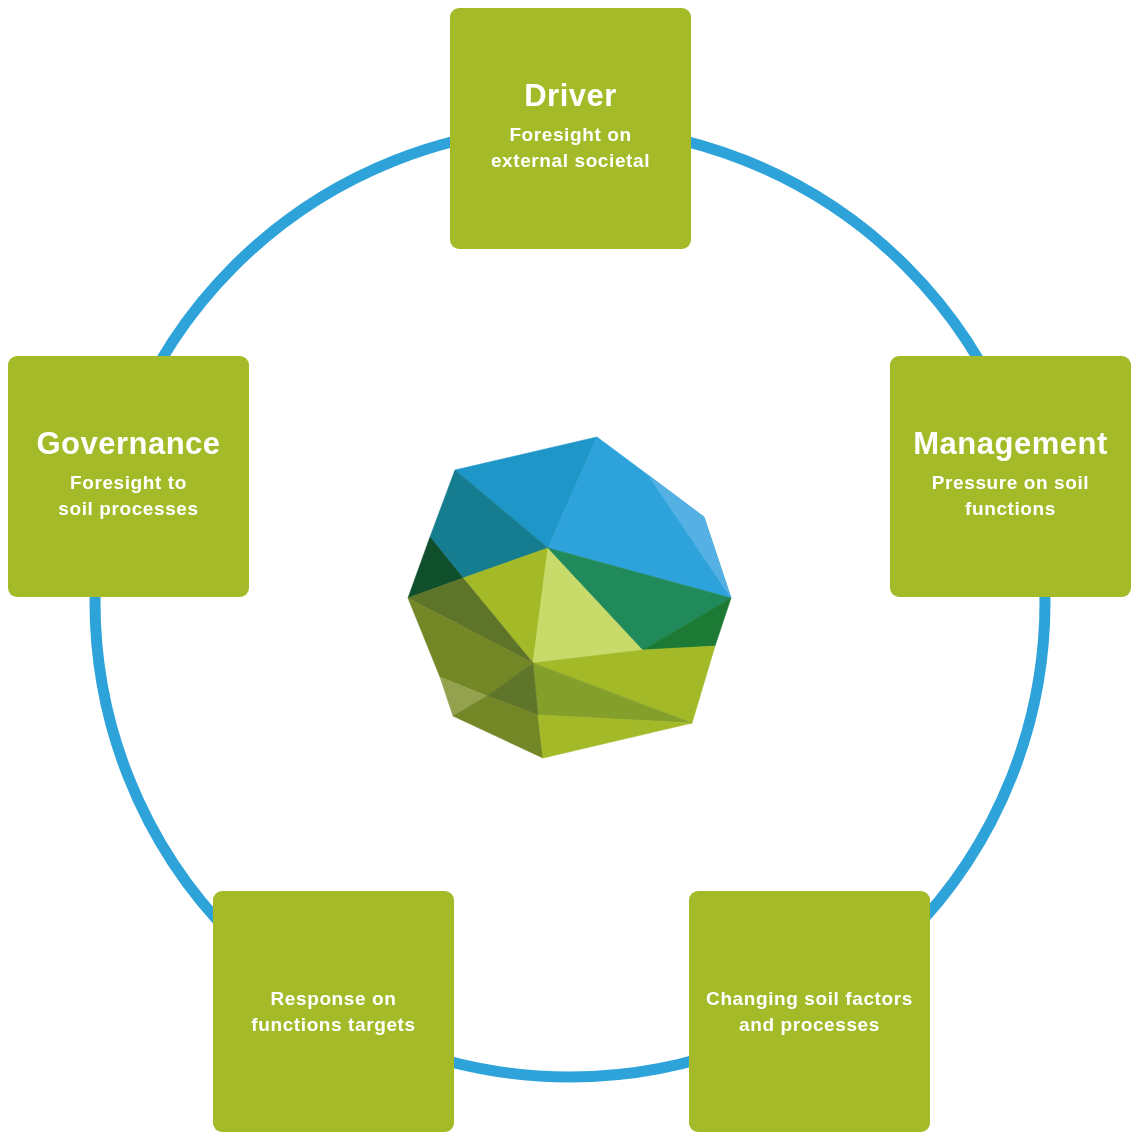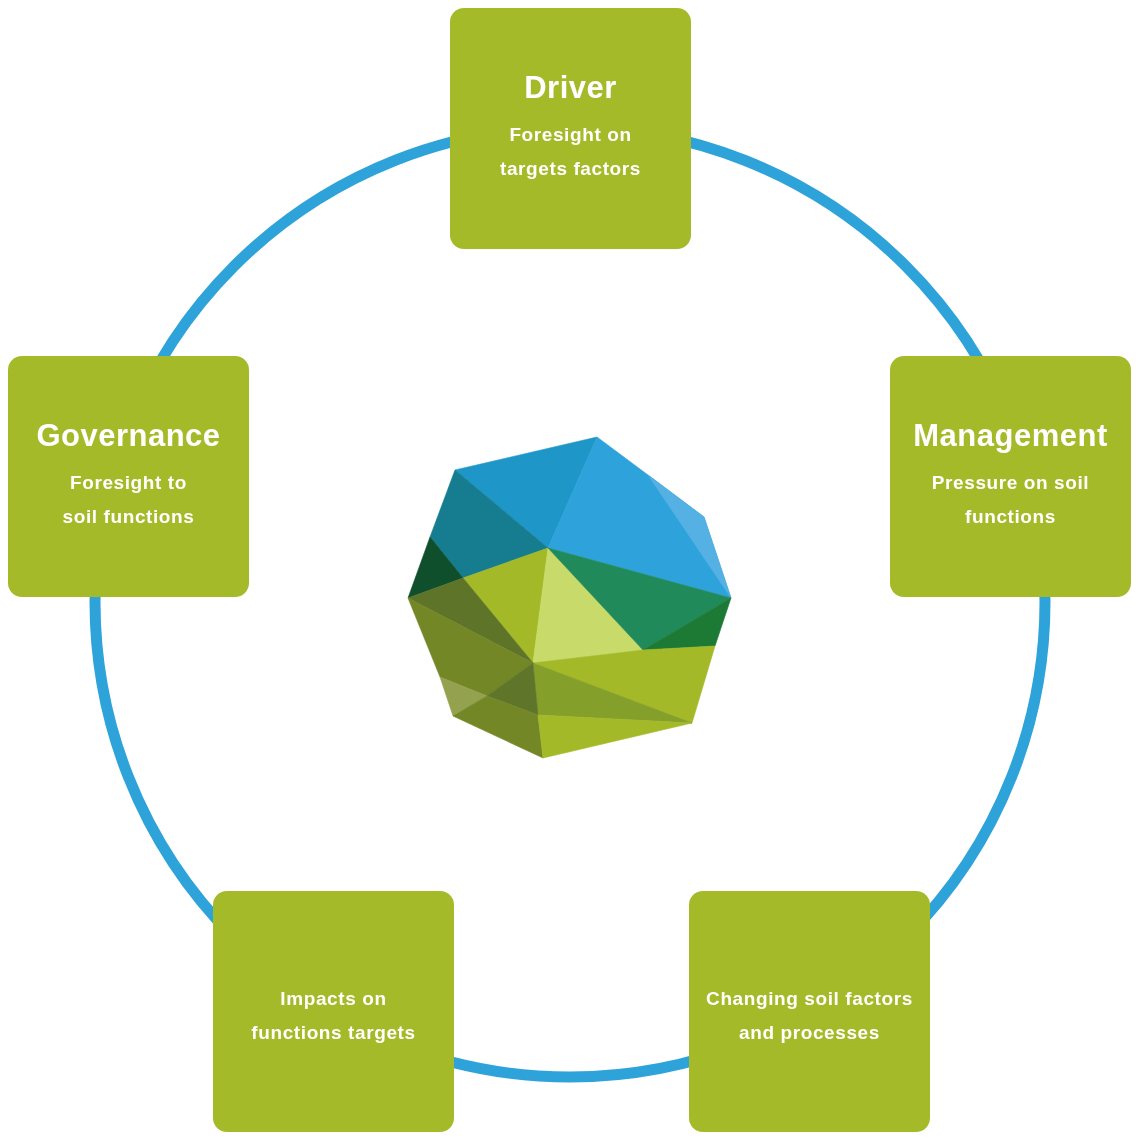--- a/index.html
+++ b/index.html
@@ -1,24 +1,24 @@
 <!DOCTYPE html>
 <html><head>
 <meta charset="utf-8">
 <style>
   html, body { margin: 0; padding: 0; background: #ffffff; }
   body { width: 1139px; height: 1140px; position: relative; overflow: hidden; font-family: "Liberation Sans", "DejaVu Sans", sans-serif; }
   #ring { position: absolute; left: 0; top: 0; }
   .box {
-    position: absolute; width: 241px; height: 241px; border-radius: 14px;
+    position: absolute; width: 241px; height: 241px; border-radius: 9px;
     display: flex; flex-direction: column; align-items: center; justify-content: center;
     color: #ffffff; text-align: center; box-sizing: border-box; padding: 0 6px;
   }
   .box .title { font-size: 31px; font-weight: bold; letter-spacing: 0.5px; margin-bottom: 8px; margin-top: -6px; }
-  .box .sub { font-size: 19px; font-weight: bold; line-height: 26px; letter-spacing: 0.6px; margin-top: 8px; }
+  .box .sub { font-size: 19px; font-weight: bold; line-height: 26px; letter-spacing: 0.6px; }
   #box-driver { left: 450px; top: 8px; }
   #box-management { left: 890px; top: 356px; }
   #box-soil { left: 689px; top: 891px; }
   #box-assessment { left: 213px; top: 891px; }
   #box-governance { left: 8px; top: 356px; }
 </style>
 </head>
 <body>
 
 <svg id="ring" width="1139" height="1140">
@@ -40,36 +40,36 @@
       <polygon points="440,677 487,696 453,716" fill="#94a14f" stroke="#94a14f" stroke-width="0.6"></polygon>
       <polygon points="487,696 533,663 538,715" fill="#5f762a" stroke="#5f762a" stroke-width="0.6"></polygon>
       <polygon points="453,716 487,696 538,715 543,758" fill="#738727" stroke="#738727" stroke-width="0.6"></polygon>
       <polygon points="538,715 692,723 543,758" fill="#a3b927" stroke="#a3b927" stroke-width="0.6"></polygon>
     </g>
 </svg>
 
 <div class="box" id="box-driver" style="background: rgb(165, 186, 41);">
   <div class="title">Driver</div>
   <div class="sub">Foresight on</div>
-  <div class="sub">targets factors</div>
+  <div class="sub">external societal</div>
 </div>
 
 <div class="box" id="box-management" style="background: rgb(165, 186, 41);">
   <div class="title">Management</div>
   <div class="sub">Pressure on soil</div>
   <div class="sub">functions</div>
 </div>
 
 <div class="box" id="box-soil" style="background: rgb(165, 186, 41);">
   <div class="sub">Changing soil factors</div>
   <div class="sub">and processes</div>
 </div>
 
 <div class="box" id="box-assessment" style="background: rgb(165, 186, 41);">
-  <div class="sub">Impacts on</div>
+  <div class="sub">Response on</div>
   <div class="sub">functions targets</div>
 </div>
 
 <div class="box" id="box-governance" style="background: rgb(165, 186, 41);">
   <div class="title">Governance</div>
   <div class="sub">Foresight to</div>
-  <div class="sub">soil functions</div>
+  <div class="sub">soil processes</div>
 </div>
 
 </body></html>

